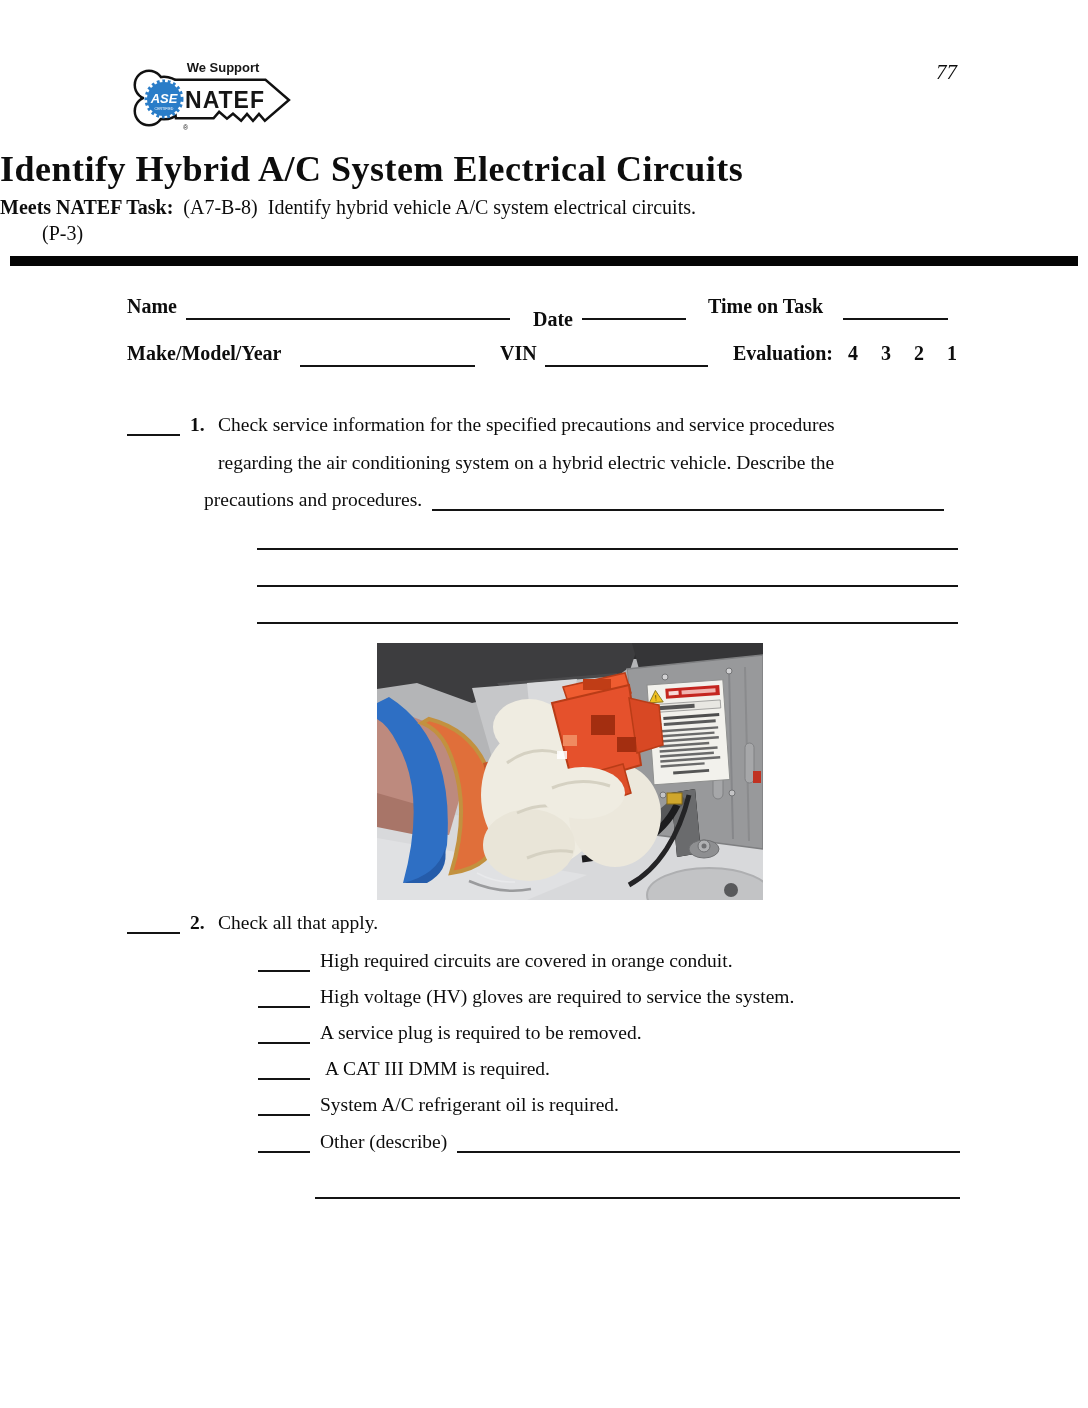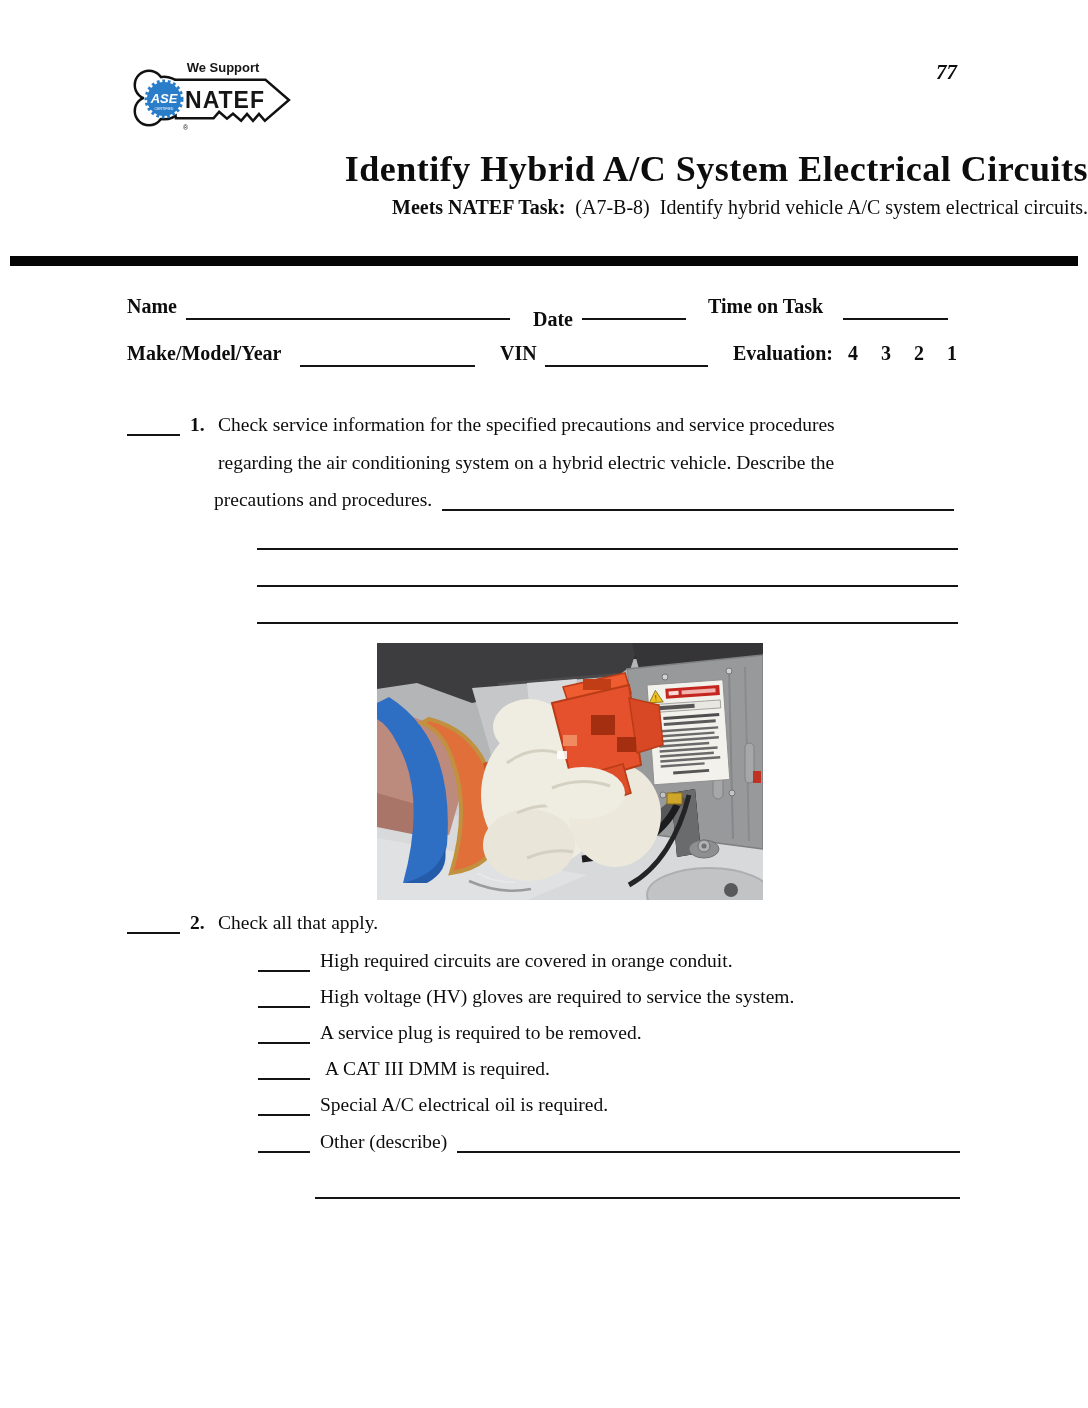--- a/index.html
+++ b/index.html
@@ -1,32 +1,32 @@
 <!DOCTYPE html>
 <html><head>
 <meta charset="utf-8">
 <style>
   html,body{margin:0;padding:0;background:#ffffff;}
   .page{position:relative;width:1088px;height:1408px;background:#ffffff;
         font-family:"Liberation Serif", serif;color:#0d0d0d;font-size:19.5px;overflow:hidden;}
   .abs{position:absolute;}
   .b{font-weight:bold;}
-  .ctr{left:0;width:1088px;text-align:right;}
+  .ctr{left:0;width:1088px;text-align:left;}
   .line{display:inline-block;border-bottom:2px solid #141414;height:20px;}
   .rule{left:10px;width:1068px;height:10px;background:#050505;}
   .pre{white-space:pre-wrap;}
   .title{font-size:36px;font-weight:bold;letter-spacing:0.5px;}
   .sub{font-size:20px;}
   .row-label{font-weight:bold;font-size:20px;}
   .qtext{font-size:19.5px;}
   .flexline{display:flex;align-items:flex-end;}
   .fill{flex:1;border-bottom:2px solid #141414;margin-left:10px;height:20px;}
   .evalnums{display:inline-flex;gap:23px;font-weight:bold;font-size:20px;}
   .photo-frame{left:377px;top:643px;width:386px;height:257px;}
-  .pagenum{font-size:21px;font-weight:bold;font-style:italic;text-align:right;}
+  .pagenum{font-size:21px;font-weight:normal;font-style:italic;text-align:right;}
 </style>
 </head>
 <body>
 
 <div class="page">
 
   <div class="abs" style="left:131px;top:56px;width:162px;height:82px;">
     <svg width="162" height="82" viewBox="0 0 162 82">
 
       <g stroke="#111" stroke-width="5" fill="#fff">
@@ -80,21 +80,21 @@
     <span>4</span>
     <span>3</span>
     <span>2</span>
     <span>1</span>
   </div>
 
   <div class="abs line" style="left:127px;top:414px;width:53px;"></div>
   <div class="abs b qtext" style="left:190px;top:414px;">1.</div>
   <div class="abs qtext" style="left:218px;top:414px;width:745px;">Check service information for the specified precautions and service procedures</div>
   <div class="abs qtext" style="left:218px;top:452px;width:745px;">regarding the air conditioning system on a hybrid electric vehicle.  Describe the</div>
-  <div class="abs flexline qtext" style="left:214px;top:489px;width:740px;justify-content:flex-end;">
+  <div class="abs flexline qtext" style="left:204px;top:489px;width:740px;justify-content:flex-end;">
     <span>precautions and procedures.</span>
     <span class="fill"></span>
   </div>
   <div class="abs line" style="left:257px;top:528px;width:701px;"></div>
   <div class="abs line" style="left:257px;top:565px;width:701px;"></div>
   <div class="abs line" style="left:257px;top:602px;width:701px;"></div>
 
   <div class="abs photo-frame">
     <svg width="386" height="257" viewBox="0 0 386 257">
 
@@ -208,21 +208,21 @@
   <div class="abs line" style="left:258px;top:986px;width:52px;"></div>
   <div class="abs qtext" style="left:320px;top:986px;">High voltage (HV) gloves are required to service the system.</div>
 
   <div class="abs line" style="left:258px;top:1022px;width:52px;"></div>
   <div class="abs qtext" style="left:320px;top:1022px;">A service plug is required to be removed.</div>
 
   <div class="abs line" style="left:258px;top:1058px;width:52px;"></div>
   <div class="abs qtext" style="left:325px;top:1058px;">A CAT III DMM is required.</div>
 
   <div class="abs line" style="left:258px;top:1094px;width:52px;"></div>
-  <div class="abs qtext" style="left:320px;top:1094px;">Special A/C electrical oil is required.</div>
+  <div class="abs qtext" style="left:320px;top:1094px;">System A/C refrigerant oil is required.</div>
 
   <div class="abs line" style="left:258px;top:1131px;width:52px;"></div>
   <div class="abs flexline qtext" style="left:320px;top:1131px;width:640px;">
     <span>Other (describe)</span>
     <span class="fill"></span>
   </div>
 
   <div class="abs line" style="left:315px;top:1177px;width:645px;"></div>
 
 </div>

